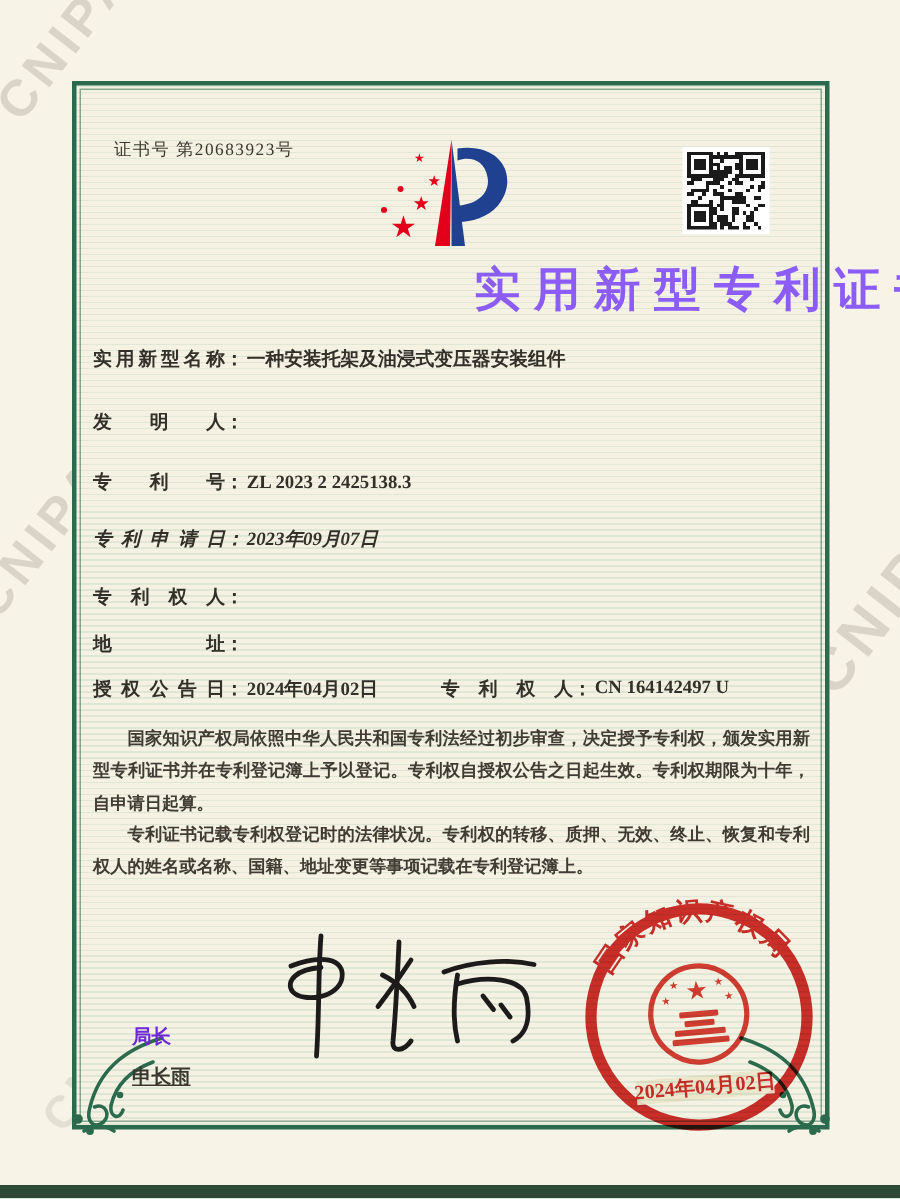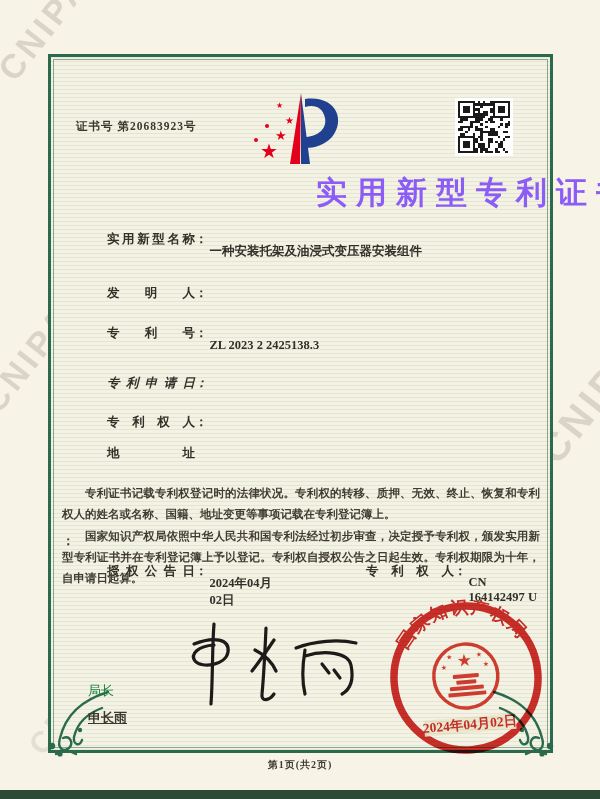--- a/index.html
+++ b/index.html
@@ -38,58 +38,58 @@
   .flourish svg{width:100%;height:100%;}
   .flourish.bl{left:36px;top:684px;}
   .flourish.br{left:488px;top:684px;transform:scaleX(-1);}
   .bottom-band{
     position:absolute;left:0;bottom:0;width:100%;height:9px;
     background:#2c4a36;
   }
   
   .cert-no{
     position:absolute;left:76px;top:92px;
-    font-size:11.5px;font-weight:bold;letter-spacing:1px;color:#3a372f;margin-top:27px;
+    font-size:11.5px;font-weight:normal;letter-spacing:1px;color:#3a372f;
   }
   .logo{position:absolute;left:242px;top:90px;width:122px;height:80px;}
   .qr{position:absolute;left:455px;top:98px;width:58px;height:58px;background:#fff;padding:3px;box-sizing:border-box;}
   .qr svg{width:100%;height:100%;display:block;}
   .title{
     position:absolute;left:0;top:172px;width:100%;
     text-align:right;font-size:31px;font-weight:bold;
     letter-spacing:9px;color:#8b5cf6;padding-left:36px;
   }
   
   .fields{position:absolute;left:62px;top:230px;width:478px;font-size:12.5px;font-weight:bold;}
   .frow{display:flex;align-items:flex-start;line-height:1.45;}
   .flabel{
     display:inline-block;width:88px;flex:0 0 88px;
-    text-align:justify;text-align-last:justify;margin-left:45px;
+    text-align:justify;text-align-last:justify;
   }
   .fcolon{flex:0 0 auto;padding-right:2px;}
-  .fvalue{flex:1;margin-top:12px;}
+  .fvalue{flex:1;}
   .r-name{margin-top:0;}
   .r-inventor{margin-top:24px;}
   .r-patno{margin-top:22px;justify-content:flex-end;}
   .r-appdate{margin-top:20px;font-style:italic;}
   .r-patentee{margin-top:20px;}
-  .r-address{margin-top:13px;flex-direction:column;}
+  .r-address{margin-top:13px;}
   .r-address .fvalue{max-width:372px;}
   .r-grant{margin-top:13px;display:flex;}
   .grant-group{display:flex;}
   .grant-group.g2{margin-left:42px;}
   
   .paras{
     position:absolute;left:62px;top:483px;width:478px;
     font-size:11.5px;font-weight:bold;color:#403c33;
     line-height:1.85;text-align:justify;
   }
   .paras p{margin:0;text-indent:2em;}
   
-  .sig-title{position:absolute;left:88px;top:682px;font-size:13px;font-weight:normal;color:#15803d;}
+  .sig-title{position:absolute;left:88px;top:682px;font-size:13px;font-weight:bold;color:#6d28d9;}
   .sig-name{position:absolute;left:88px;top:709px;font-size:13px;font-weight:bold;color:#3a372f;text-decoration:underline;}
   .sig-script{position:absolute;left:162px;top:618px;width:210px;height:92px;}
   
   .seal{
     position:absolute;left:386px;top:598px;width:160px;height:160px;
     transform:rotate(-5deg);
     mix-blend-mode:multiply;opacity:0.95;
   }
   .seal svg{width:100%;height:100%;}
   
@@ -413,20 +413,21 @@
       <span class="fcolon">：</span>
     </div>
     <div class="frow r-patno">
       <span class="flabel">专利号</span>
       <span class="fcolon">：</span>
       <span class="fvalue">ZL 2023 2 2425138.3</span>
     </div>
     <div class="frow r-appdate">
       <span class="flabel">专利申请日</span>
       <span class="fcolon">：</span>
+      <span class="fvalue">2023年09月07日</span>
     </div>
     <div class="frow r-patentee">
       <span class="flabel">专利权人</span>
       <span class="fcolon">：</span>
     </div>
     <div class="frow r-address">
       <span class="flabel">地址</span>
       <span class="fcolon">：</span>
     </div>
     <div class="r-grant">
@@ -437,22 +438,22 @@
       </div>
       <div class="grant-group g2">
         <span class="flabel">专利权人</span>
         <span class="fcolon">：</span>
         <span class="fvalue">CN 164142497 U</span>
       </div>
     </div>
   </div>
 
   <div class="paras">
+    <p>国家知识产权局依照中华人民共和国专利法经过初步审查，决定授予专利权，颁发实用新型专利证书并在专利登记簿上予以登记。专利权自授权公告之日起生效。专利权期限为十年，自申请日起算。</p>
     <p>专利证书记载专利权登记时的法律状况。专利权的转移、质押、无效、终止、恢复和专利权人的姓名或名称、国籍、地址变更等事项记载在专利登记簿上。</p>
-    <p>国家知识产权局依照中华人民共和国专利法经过初步审查，决定授予专利权，颁发实用新型专利证书并在专利登记簿上予以登记。专利权自授权公告之日起生效。专利权期限为十年，自申请日起算。</p>
   </div>
 
   <div class="sig-title">局长</div>
   <div class="sig-name">申长雨</div>
   <div class="sig-script">
     <svg viewBox="0 0 210 92">
       <g stroke="#1c1b19" fill="none" stroke-width="3.2" stroke-linecap="round" stroke-linejoin="round">
         <path d="M52,6 C50,30 51,58 49,86"></path>
         <path d="M32,26 C52,18 68,21 66,34 C64,47 40,51 33,43 C28,36 36,28 52,27"></path>
         <path d="M104,10 C103,32 102,56 100,76 C99,84 107,83 112,76"></path>
@@ -487,16 +488,15 @@
         <rect x="-13" y="-4" width="26" height="4" rx="1"></rect>
         <rect x="-10" y="2" width="20" height="4" rx="1"></rect>
         <rect x="-17" y="8" width="34" height="4" rx="1"></rect>
         <rect x="-19" y="14" width="38" height="4" rx="1"></rect>
       </g>
       <rect x="-46" y="39" width="92" height="16" fill="#f5f2e3" opacity="0.9"></rect>
       <text x="0" y="51" font-size="13.5" font-weight="bold" fill="#cf2420" text-anchor="middle" font-family="Liberation Serif,DejaVu Serif,serif">2024年04月02日</text>
     </svg>
   </div>
 
-  <div class="footer">第1页(共2页)</div>
 
   <div class="bottom-band"></div>
 </div>
 
 </body></html>

